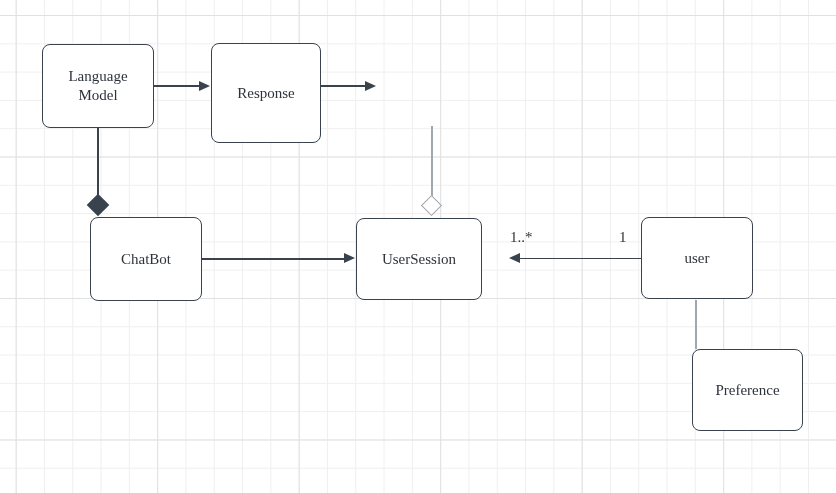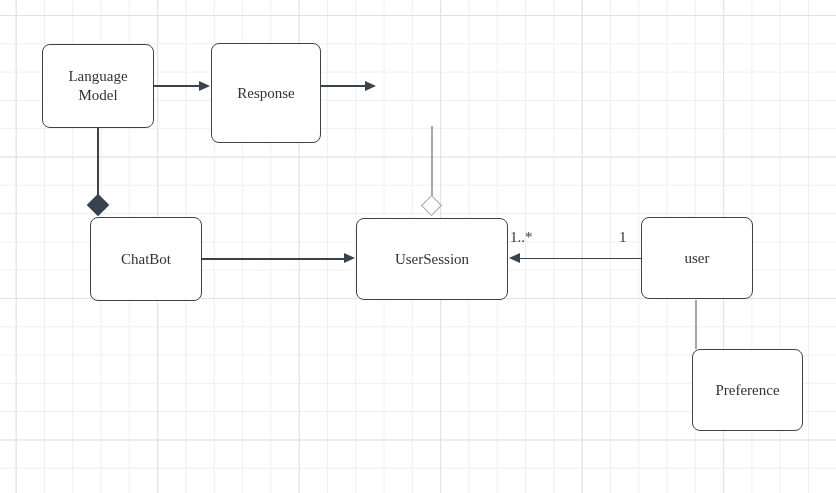--- a/index.html
+++ b/index.html
@@ -33,21 +33,21 @@
     display:flex;align-items:center;justify-content:center;
     text-align:center;
     font-size:15px;line-height:19px;
     padding:0 12px;
     z-index:2;
   }
   #node-language-model{left:42px;  top:44px;  width:112px; height:84px;}
   #node-response      {left:211px; top:43px;  width:110px; height:100px;}
   #node-message       {left:377px; top:43px;  width:112px; height:83px;}
   #node-chatbot       {left:42px;  top:217px; width:112px; height:84px;margin-left:48px;}
-  #node-usersession   {left:356px; top:218px; width:152px; height:82px;}
+  #node-usersession   {left:356px; top:218px; width:126px; height:82px;}
   #node-user          {left:641px; top:217px; width:112px; height:82px;}
   #node-preference    {left:648px; top:349px; width:111px; height:82px;margin-left:44px;}
 
   .hline{position:absolute;height:1.5px;background:var(--stroke-dark);z-index:1;}
   .vline{position:absolute;width:1.5px;background:var(--stroke-dark);z-index:1;}
   .vline.gray{background:var(--stroke-gray);}
   .arrow-right{position:absolute;width:0;height:0;
     border-top:5px solid transparent;border-bottom:5px solid transparent;
     border-left:11px solid var(--stroke-dark);z-index:1;}
   .arrow-left{position:absolute;width:0;height:0;

